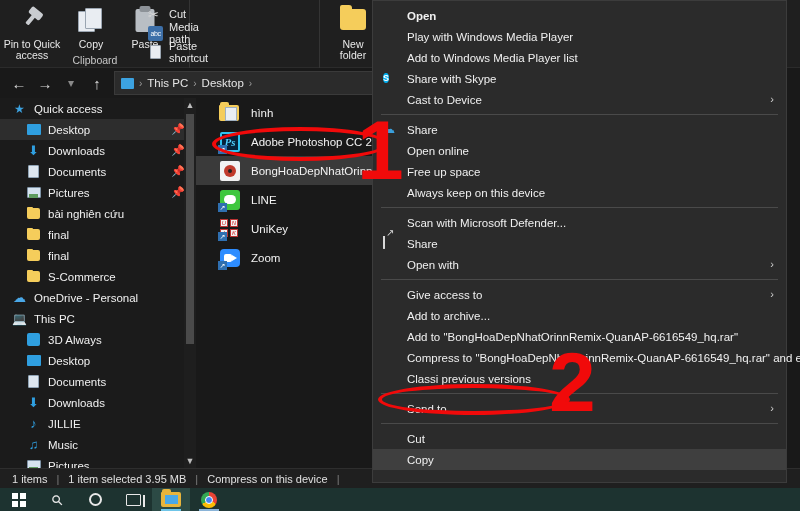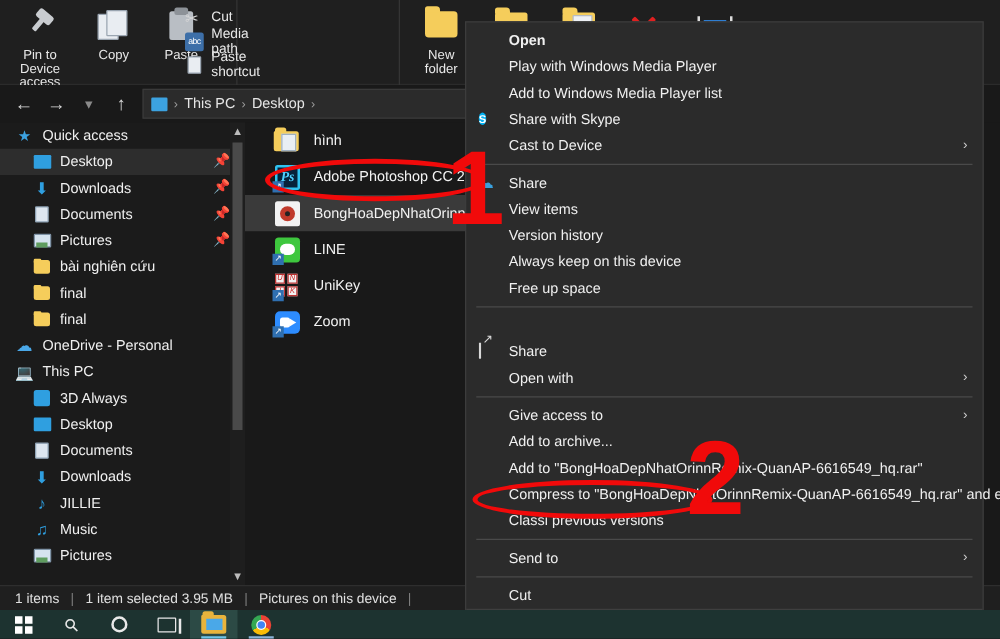--- a/index.html
+++ b/index.html
@@ -265,21 +265,21 @@
   .statusbar {
     position: absolute; left: 0; top: 468px; width: 800px; height: 20px;
     background: #1f1f1f; border-top: 1px solid #2e2e2e;
     display: flex; align-items: center; padding-left: 12px;
     font-size: 11px; color: #e0e0e0; gap: 0;
   }
   .sb-sep { color: #7d7d7d; padding: 0 9px; }
 
   
   .ctxmenu {
-    position: absolute; left: 372px; top: 17px; width: 415px; height: 483px;
+    position: absolute; left: 372px; top: 0; width: 415px; height: 483px;
     background: #2b2b2b; border: 1px solid #3c3c3c;
     padding: 4px 0 4px 0;
   }
   .cm-item {
     position: relative; height: 21px; display: flex; align-items: center;
     padding-left: 34px; font-size: 11.5px; color: #f0f0f0; cursor: default;
     white-space: nowrap;
   }
   .cm-item.bold { font-weight: bold; }
   .cm-item.hl { background: #3f3f3f; }
@@ -411,21 +411,21 @@
 
   <div class="explorer">
 
     <div class="ribbon">
 
       <div class="rb-group" style="left:0; width:190px;">
         <div class="rb-btn" style="left:2px; width:60px;">
           <span class="glyph">
               <i class="ic-pin"></i>
             </span>
-          <span class="cap">Pin to Device</span>
+          <span class="cap">Pin to Quick</span>
           <span class="cap">access</span>
         </div>
         <div class="rb-btn" style="left:64px;">
           <span class="glyph">
             <i class="ic-doc" style="left:14px; top:8px;"></i>
               <i class="ic-doc" style="left:21px; top:5px;"></i>
           </span>
           <span class="cap">Copy</span>
         </div>
         <div class="rb-btn" style="left:118px;">
@@ -441,20 +441,21 @@
         <div class="rb-small" style="left:148px; top:23px;">
           <span class="si ic-mini">abc</span>
           <span>Media path</span>
         </div>
         <div class="rb-small" style="left:148px; top:42px;">
           <span class="si">
               <i class="ic-doc" style="left:2px; top:0; width:11px; height:14px;"></i>
             </span>
           <span>Paste shortcut</span>
         </div>
+        <div class="rb-group-label" style="left:0; width:190px;">Clipboard</div>
       </div>
 
       <div class="rb-group" style="left:190px; width:130px;">
         <div class="rb-btn" style="left:192px;">
           <span class="glyph">
               <i class="ic-arrowbox"></i>
             </span>
           <span class="cap">Move</span>
           <span class="cap"><span>to</span> <span class="caret-dn">▼</span></span>
         </div>
@@ -551,20 +552,26 @@
             <span class="sq-folder"></span>
           </span>
           <span>final</span>
         </div>
         <div class="nav-item indent1">
           <span class="ni">
             <span class="sq-folder"></span>
           </span>
           <span>final</span>
         </div>
+        <div class="nav-item indent1">
+          <span class="ni">
+            <span class="sq-folder"></span>
+          </span>
+          <span>S-Commerce</span>
+        </div>
         <div class="nav-item">
           <span class="ni">
             <span class="gl-cloud">☁</span>
           </span>
           <span>OneDrive - Personal</span>
         </div>
         <div class="nav-item">
           <span class="ni">
             <span class="gl-pc">💻</span>
           </span>
@@ -665,21 +672,21 @@
           </span>
           <span>Zoom</span>
         </div>
       </div>
 
     <div class="statusbar">
       <span>1 items</span>
       <span class="sb-sep">|</span>
       <span>1 item selected  3.95 MB</span>
       <span class="sb-sep">|</span>
-      <span>Pictures on this device</span>
+      <span>Compress on this device</span>
       <span class="sb-sep">|</span>
     </div>
   </div>
 
   <div class="ctxmenu" id="ctxmenu">
       <div class="cm-item bold">
         <span>Open</span>
       </div>
       <div class="cm-item">
         <span>Play with Windows Media Player</span>
@@ -694,34 +701,32 @@
       <div class="cm-item">
         <span>Cast to Device</span>
         <span class="cm-arrow">›</span>
       </div>
       <div class="cm-sep"></div>
       <div class="cm-item">
         <span class="cm-ico"><span class="i-cloud">☁</span></span>
         <span>Share</span>
       </div>
       <div class="cm-item">
-        <span>View items</span>
-      </div>
-      <div class="cm-item">
-        <span>Version history</span>
+        <span>Open online</span>
+      </div>
+      <div class="cm-item">
+        <span>Free up space</span>
       </div>
       <div class="cm-item">
         <span>Always keep on this device</span>
       </div>
-      <div class="cm-item">
-        <span>Free up space</span>
-      </div>
       <div class="cm-sep"></div>
       <div class="cm-item">
         <span class="cm-ico"><span class="i-shield"></span></span>
+        <span>Scan with Microsoft Defender...</span>
       </div>
       <div class="cm-item">
         <span class="cm-ico"><span class="i-share"></span></span>
         <span>Share</span>
       </div>
       <div class="cm-item">
         <span>Open with</span>
         <span class="cm-arrow">›</span>
       </div>
       <div class="cm-sep"></div>

